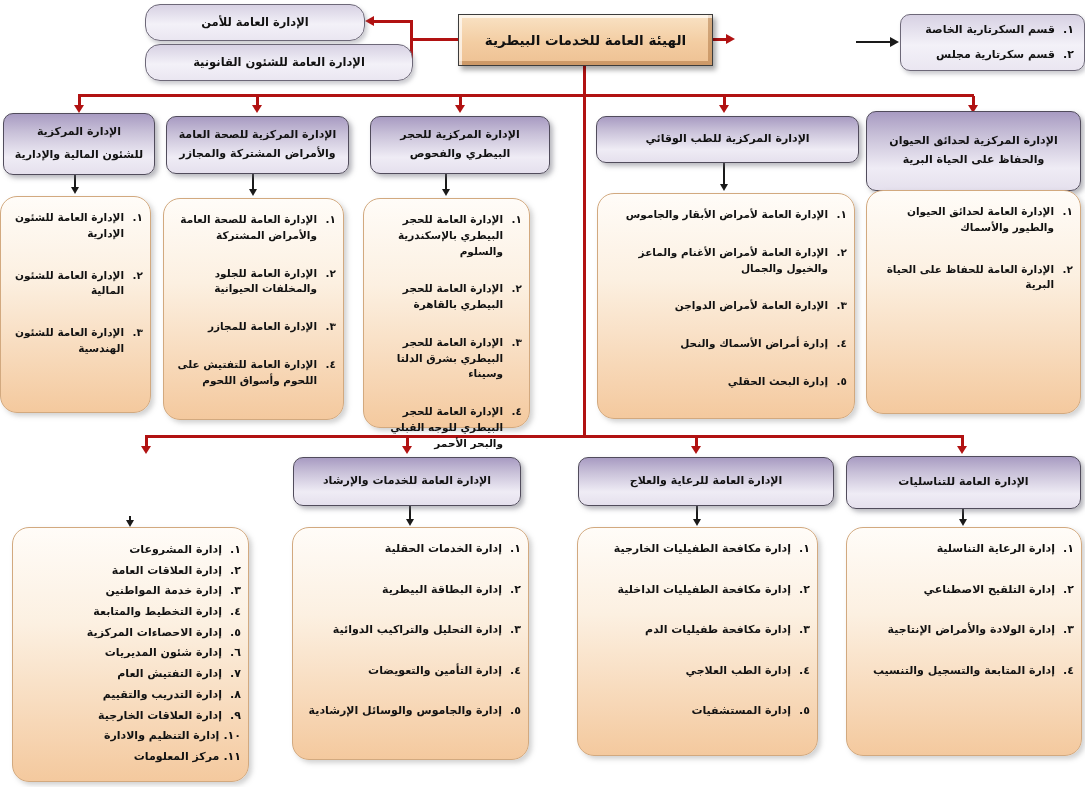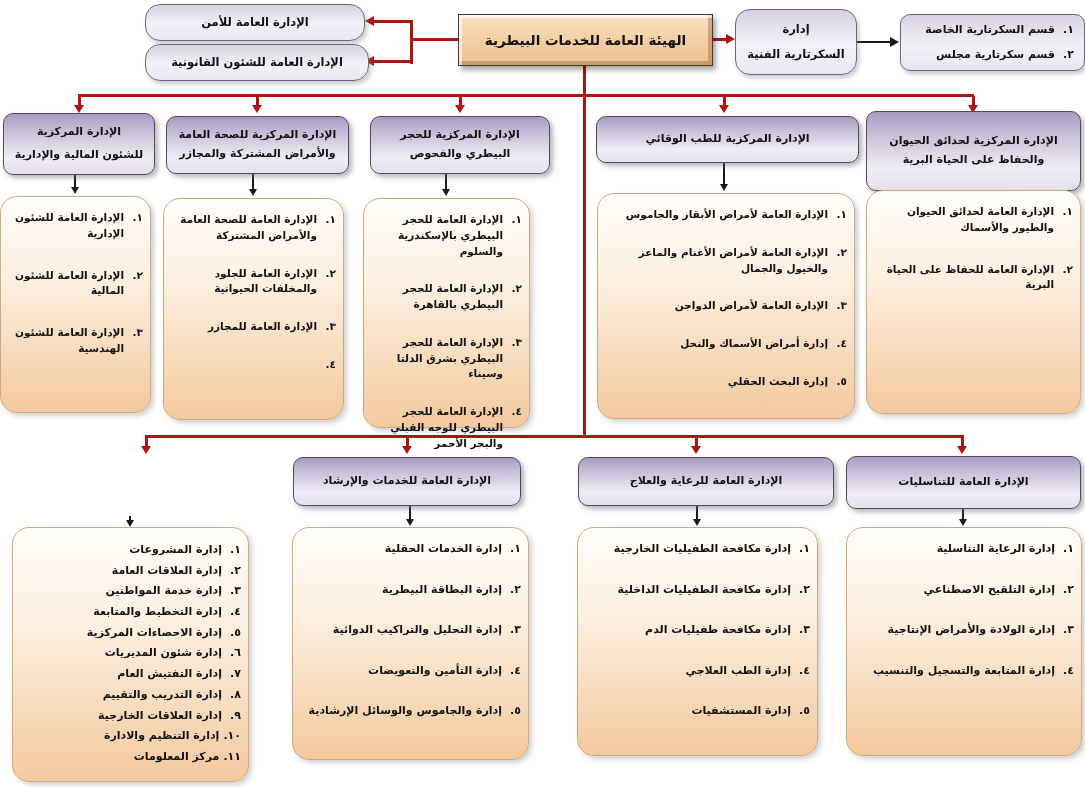--- a/index.html
+++ b/index.html
@@ -132,28 +132,24 @@
   <div class="vl2 blk" style="left:962px;top:509px;height:11px"></div>
   <div class="ar ar-d-blk" style="left:959px;top:519px"></div>
 
   <div class="box rootbox" style="left:458px;top:14px;width:255px;height:52px">
     <span class="t" dir="rtl">الهيئة العامة للخدمات البيطرية</span>
   </div>
 
   <div class="box soft" style="left:145px;top:4px;width:220px;height:37px">
     <span class="t" dir="rtl">الإدارة العامة للأمن</span>
   </div>
-  <div class="box soft" style="left:145px;top:44px;width:224px;height:37px">
+  <div class="box soft" style="left:145px;top:44px;width:268px;height:37px">
     <span class="t" dir="rtl">الإدارة العامة للشئون القانونية</span>
   </div>
 
-  <div class="box soft" style="left:735px;top:9px;width:122px;height:66px">
-    <span class="t" dir="rtl" style="line-height:2.2">إدارة
-السكرتارية الفنية</span>
-  </div>
   <div class="box soft" style="left:900px;top:14px;width:185px;height:57px;border-radius:10px;align-items:center">
     <div class="items deptlist" dir="rtl" style="padding:0 4px">
         <div class="li">
           <span class="num">١.</span>
           <span class="txt">قسم السكرتارية الخاصة</span>
         </div>
         <div class="li">
           <span class="num">٢.</span>
           <span class="txt">قسم سكرتارية مجلس</span>
         </div>
@@ -205,20 +201,21 @@
         <div class="li">
           <span class="num">٢.</span>
           <span class="txt">الإدارة العامة للجلود والمخلفات الحيوانية</span>
         </div>
         <div class="li">
           <span class="num">٣.</span>
           <span class="txt">الإدارة العامة للمجازر</span>
         </div>
         <div class="li">
           <span class="num">٤.</span>
+          <span class="txt">الإدارة العامة للتفتيش على اللحوم وأسواق اللحوم</span>
         </div>
       </div>
   </div>
   <div class="box plist" style="left:363px;top:198px;width:167px;height:230px">
     <div class="items" dir="rtl">
         <div class="li">
           <span class="num">١.</span>
           <span class="txt">الإدارة العامة للحجر البيطري بالإسكندرية والسلوم</span>
         </div>
         <div class="li">

